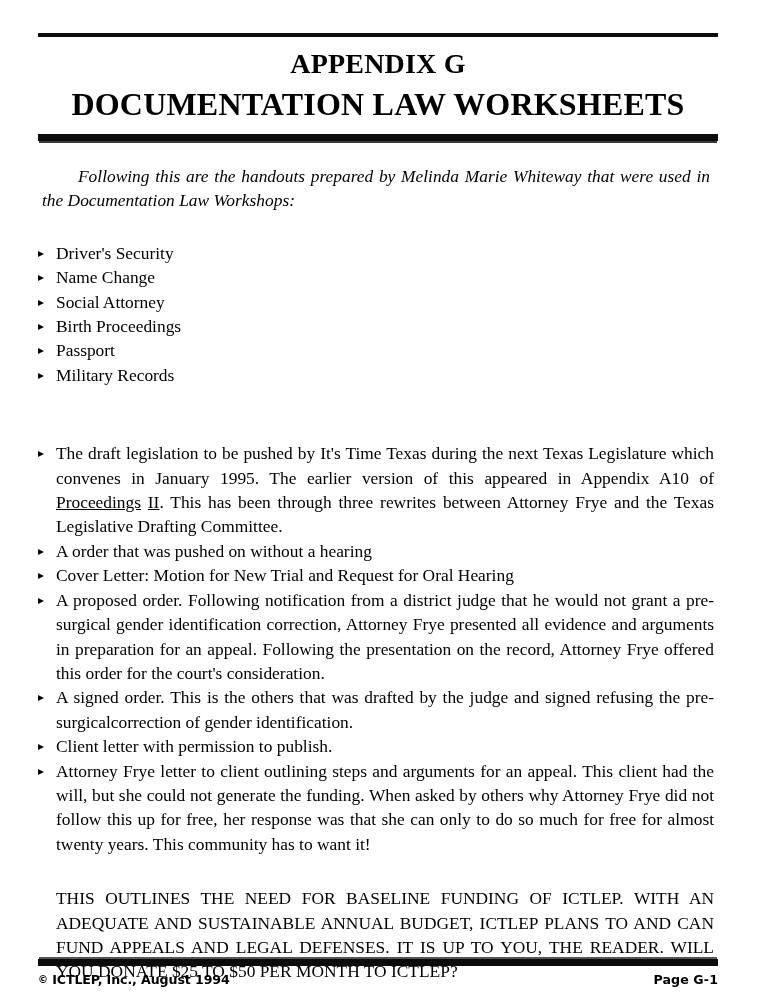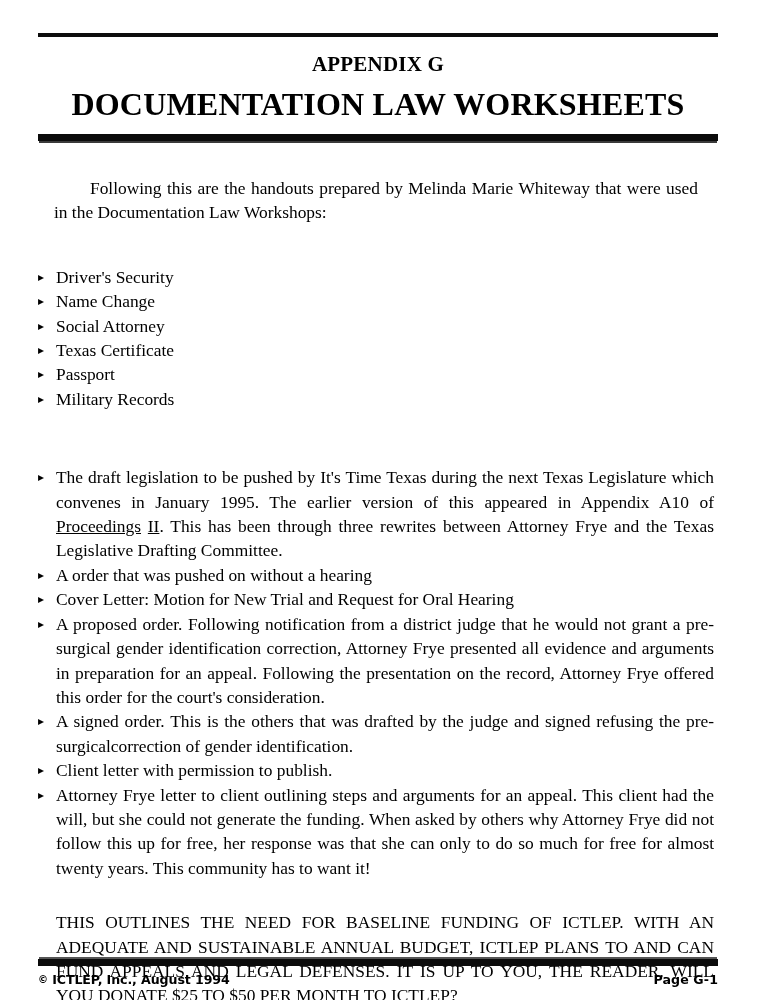--- a/index.html
+++ b/index.html
@@ -54,44 +54,45 @@
   
   .title-block {
     position: absolute;
     left: 38px;
     top: 44px;
     width: 680px;
     text-align: center;
   }
   .title-line {
     font-weight: bold;
-    font-size: 21px;
+    font-size: 28px;
     line-height: 40px;
     letter-spacing: 0.2px;
     white-space: nowrap;
   }
   .title-line.l2 {
     font-size: 32px;
   }
 
   
   .body-area {
     position: absolute;
     left: 38px;
     top: 160px;
     width: 676px;
   }
 
   p.para {
-    margin: 16px;
+    margin: 4px;
     font-size: 17.4px;
     line-height: 24.4px;
     text-align: justify;
     text-indent: 36px;
     hyphens: none;
+    font-style: italic;
   }
   p.para.noindent {
     text-indent: 0;
   }
   .spacer-md { height: 24px; }
   .spacer-lg { height: 30px; }
 
   ul.bullets {
     list-style: none;
     margin: 0;
@@ -181,21 +182,21 @@
       <li>
         <span class="marker">▸</span>
         <span class="btext">Name Change</span>
       </li>
       <li>
         <span class="marker">▸</span>
         <span class="btext">Social Attorney</span>
       </li>
       <li>
         <span class="marker">▸</span>
-        <span class="btext">Texas Certificate</span>
+        <span class="btext">Birth Proceedings</span>
       </li>
       <li>
         <span class="marker">▸</span>
         <span class="btext">Passport</span>
       </li>
       <li>
         <span class="marker">▸</span>
         <span class="btext">Military Records</span>
       </li>
     </ul>

